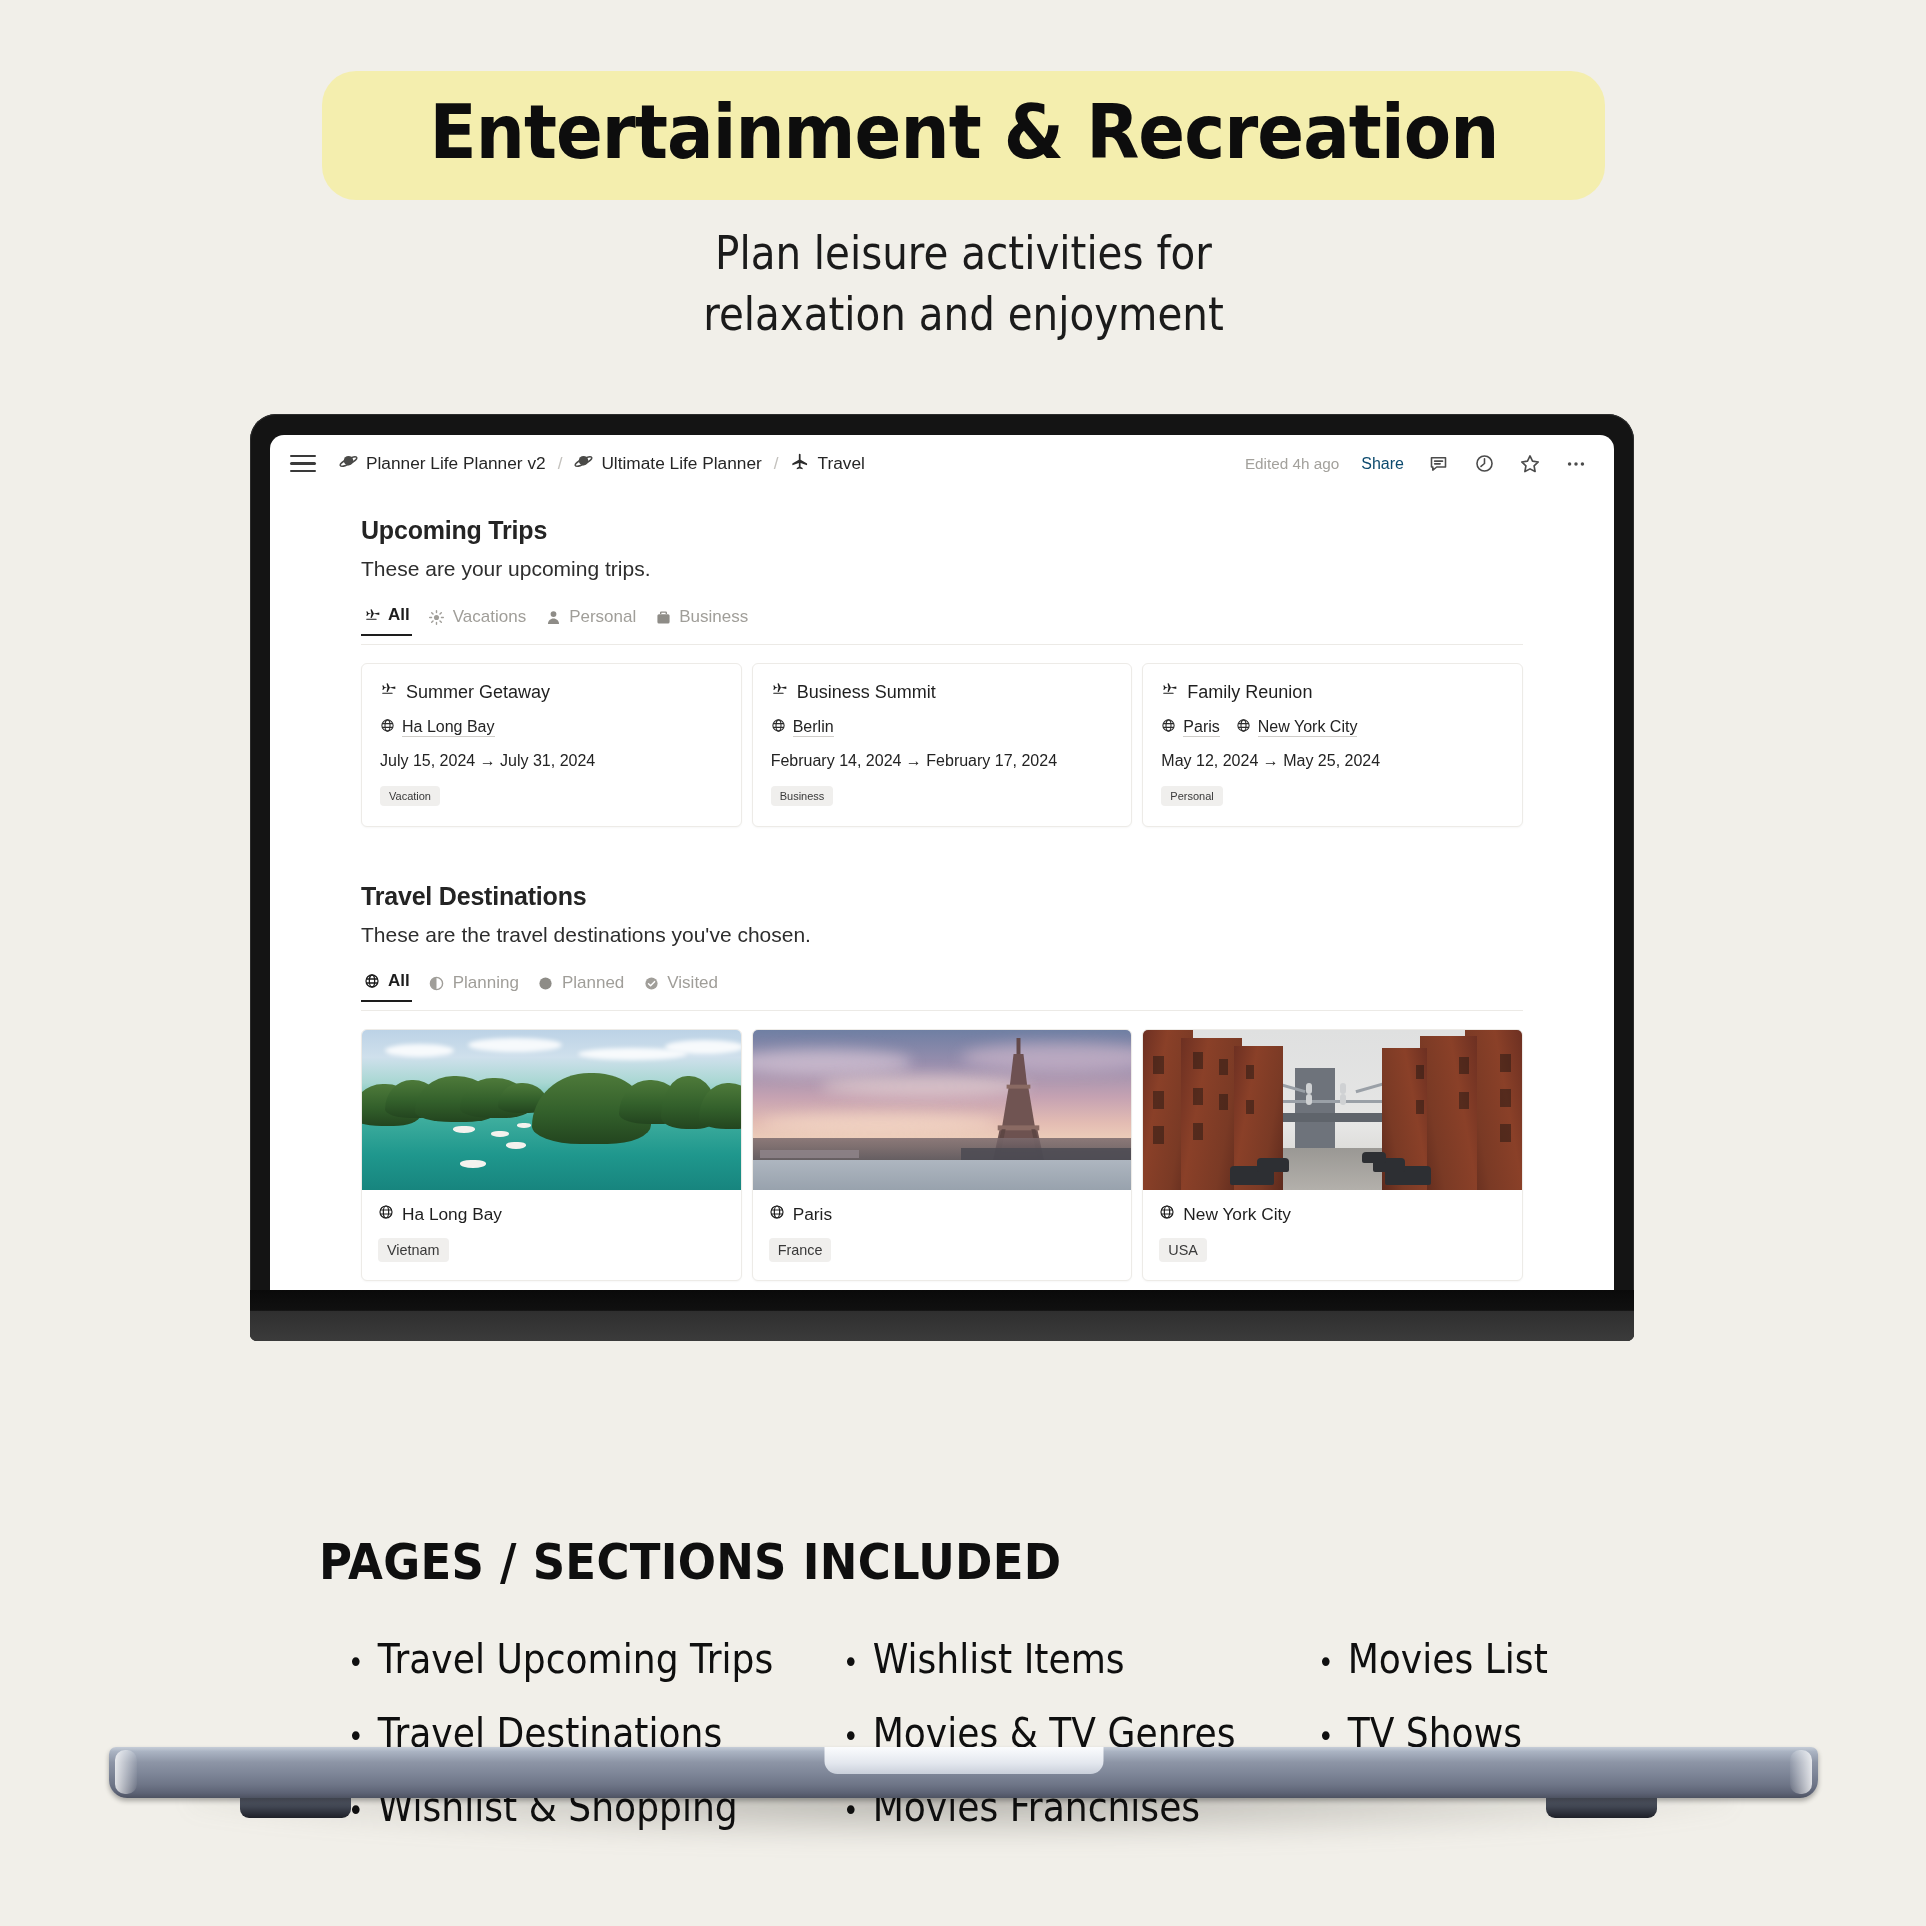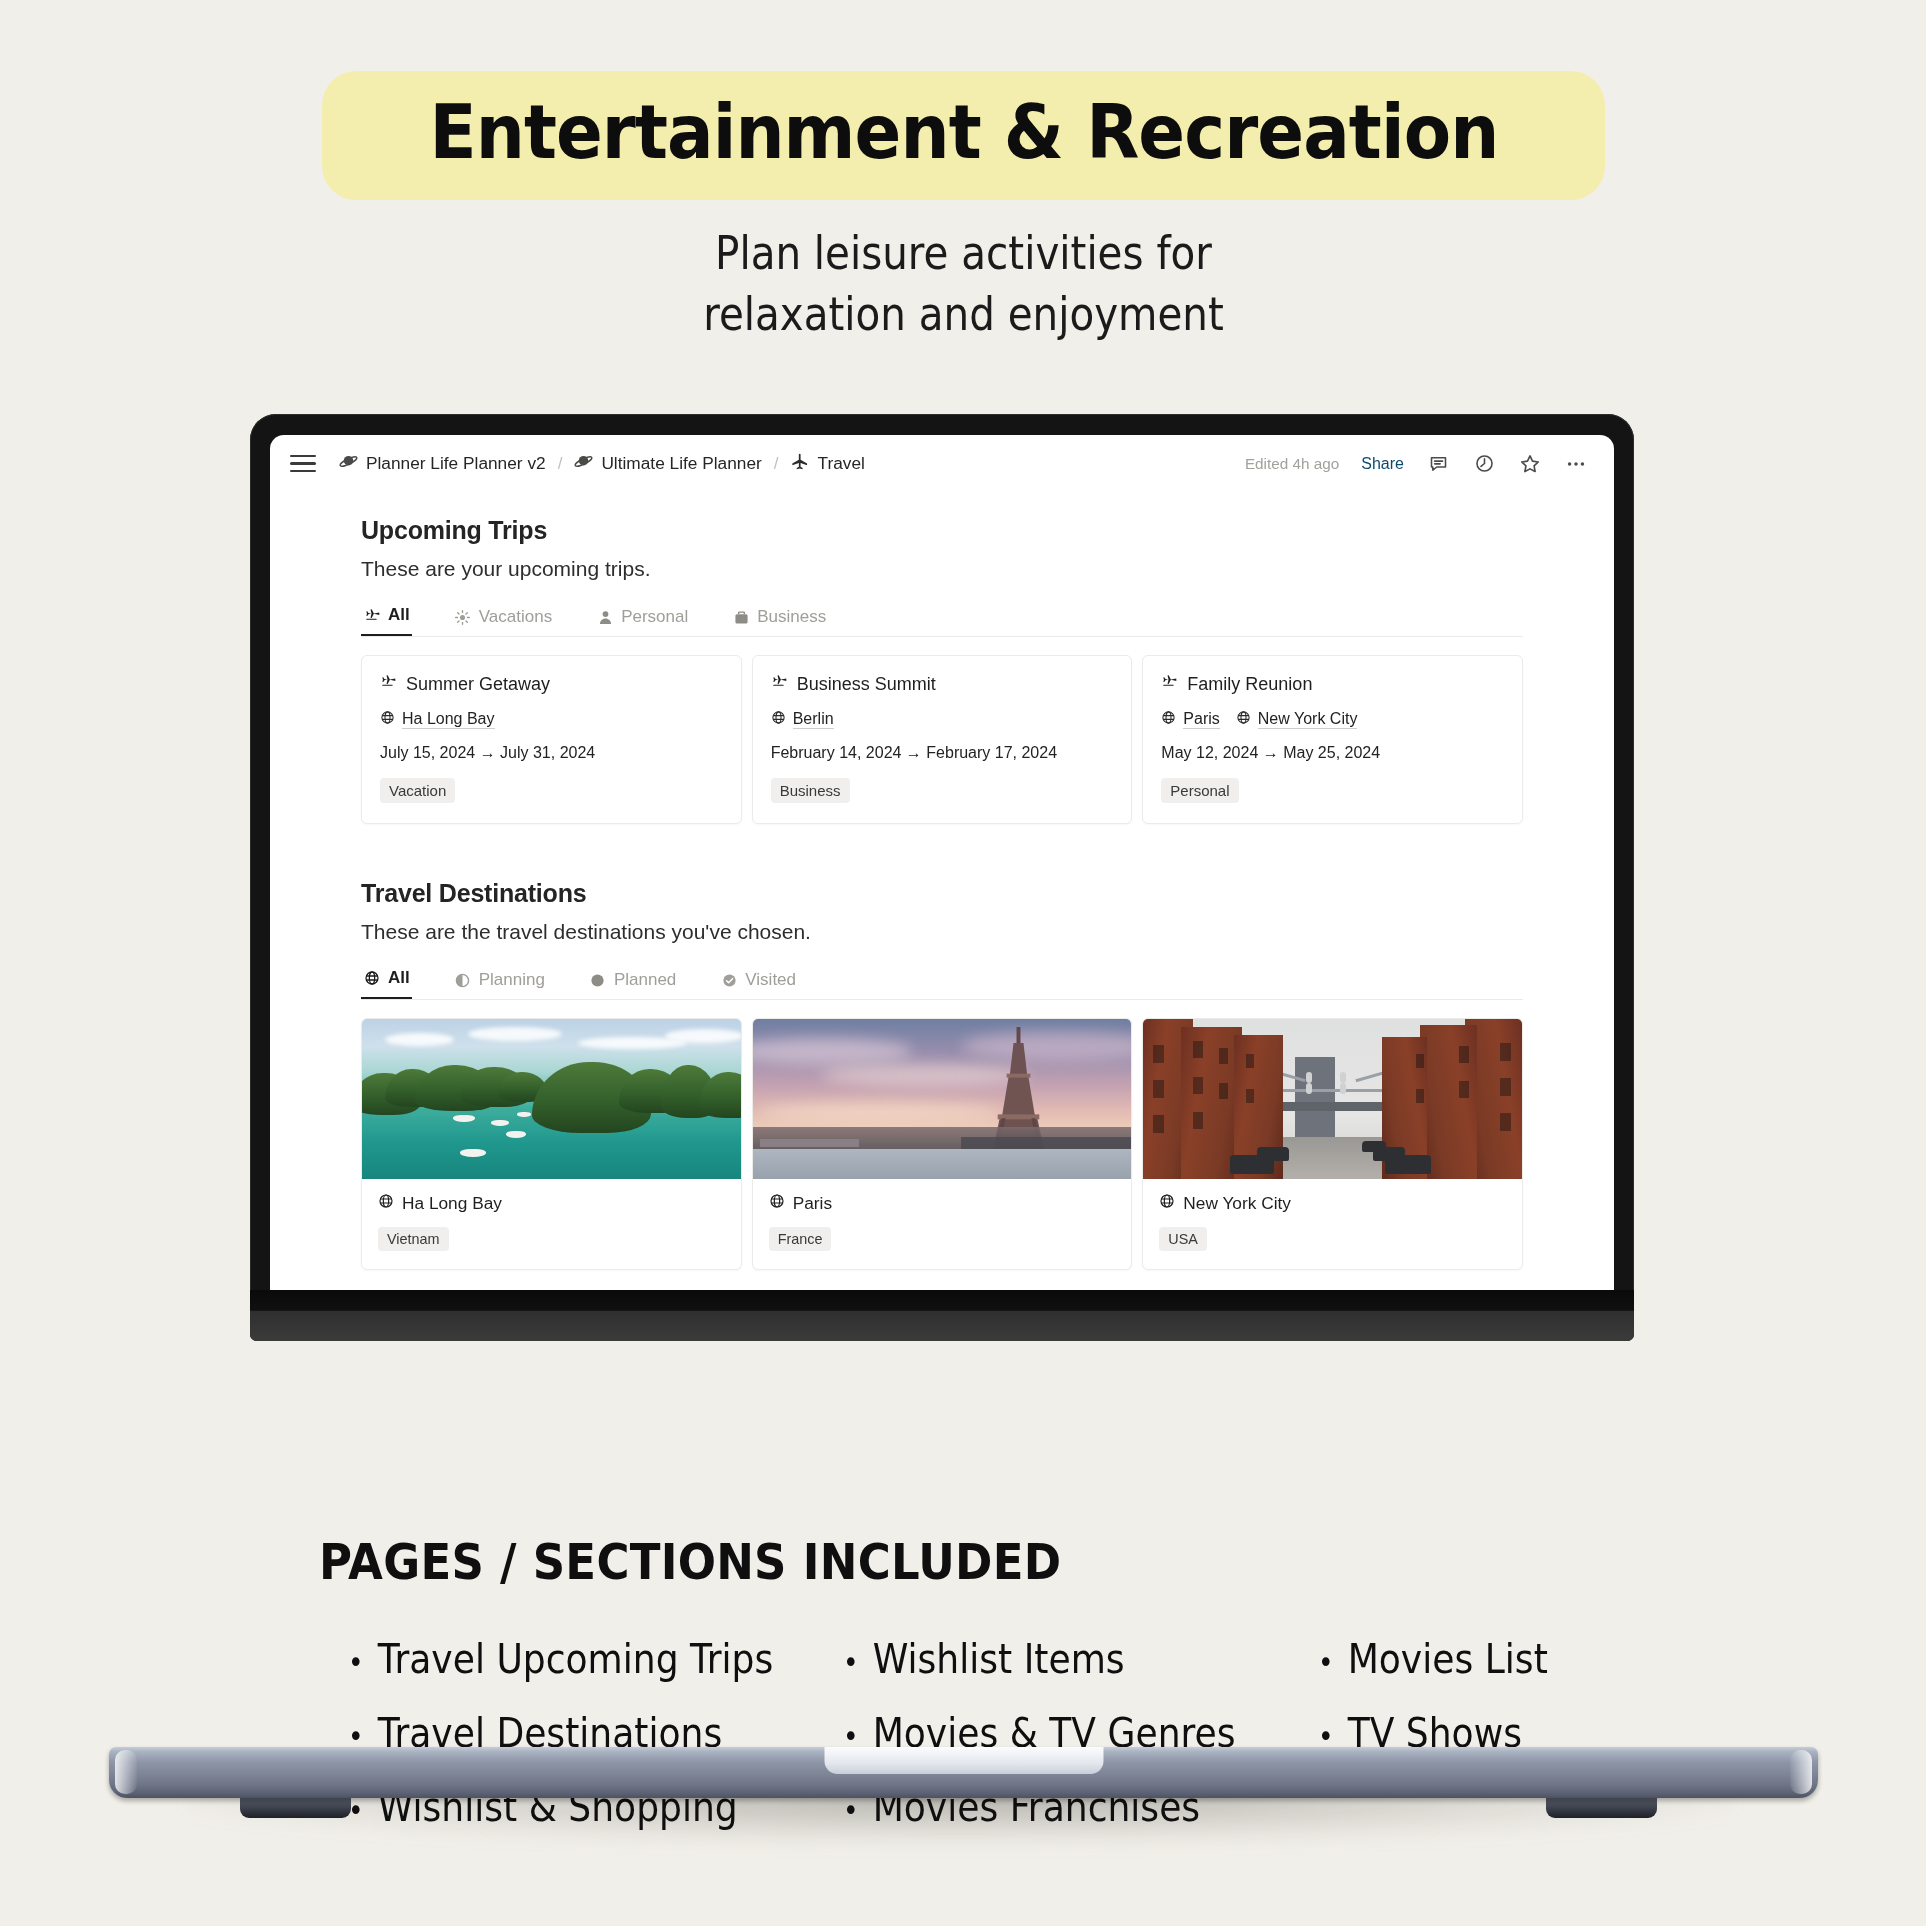--- a/index.html
+++ b/index.html
@@ -134,41 +134,41 @@
   .crumb-sep { color: #c3c1bd; margin: 0 7px; font-size: 17px; }
   .topbar-right { margin-left: auto; display: flex; align-items: center; gap: 22px; }
   .edited { font-size: 15.3px; color: #a3a19c; white-space: nowrap; }
   .share { font-size: 16px; color: #0c4a6e; white-space: nowrap; }
   .tb-icon { display: inline-flex; align-items: center; justify-content: center; width: 24px; height: 24px; color: #4b4b4b; }
 
   .page { padding: 24px 91px 0 91px; }
   .sec-title { font-size: 25px; font-weight: bold; color: #242424; letter-spacing: -0.2px; }
   .sec-desc { margin-top: 12px; font-size: 21px; color: #2e2e2e; }
 
-  .tabs { margin-top: 22px; display: flex; align-items: flex-end; gap: 40px; border-bottom: 1.4px solid #eceae6; padding-bottom: 0; }
+  .tabs { margin-top: 22px; display: flex; align-items: flex-end; gap: 14px; border-bottom: 1.4px solid #eceae6; padding-bottom: 8px; }
   .tab { display: inline-flex; align-items: center; gap: 7px; font-size: 17px; color: #a09e99; padding: 2px 2px 9px 2px; white-space: nowrap; }
   .tab.active { color: #1d1d1d; font-weight: bold; border-bottom: 2.4px solid #1d1d1d; }
   .tab .ic { display: inline-flex; align-items: center; justify-content: center; width: 18px; height: 18px; }
 
   .card-row { margin-top: 18px; display: flex; gap: 10px; }
   .trip-card {
     flex: 1;
     border: 1.3px solid #edebe7;
     border-radius: 6px;
     padding: 17px 18px 20px 18px;
     background: #fff;
     box-shadow: 0 1px 2px rgba(15,15,15,0.035);
     min-height: 156px;
   }
   .trip-name { display: flex; align-items: center; gap: 9px; font-size: 18px; font-weight: normal; color: #1f1f1f; }
   .trip-locs { margin-top: 15px; display: flex; align-items: center; gap: 16px; }
   .loc { display: inline-flex; align-items: center; gap: 7px; font-size: 16px; color: #232323; }
   .loc .lbl { border-bottom: 1.1px solid #cfcdc9; }
   .trip-dates { margin-top: 15px; font-size: 16px; color: #232323; }
-  .chip { display: inline-block; margin-top: 16px; background: #f0efed; color: #393939; font-size: 15px; padding: 4px 9px; border-radius: 4px; }
+  .chip { display: inline-block; margin-top: 16px; background: #f0efed; color: #393939; font-size: 11px; padding: 4px 9px; border-radius: 4px; }
 
   .new-row { margin-top: 10px; display: flex; }
   .new-btn {
     width: calc((100% - 20px) / 3);
     border: 1.3px solid #f0eeea;
     border-radius: 6px;
     height: 50px;
     display: flex; align-items: center; justify-content: center;
     gap: 9px;
     color: #adaba6; font-size: 17px;

